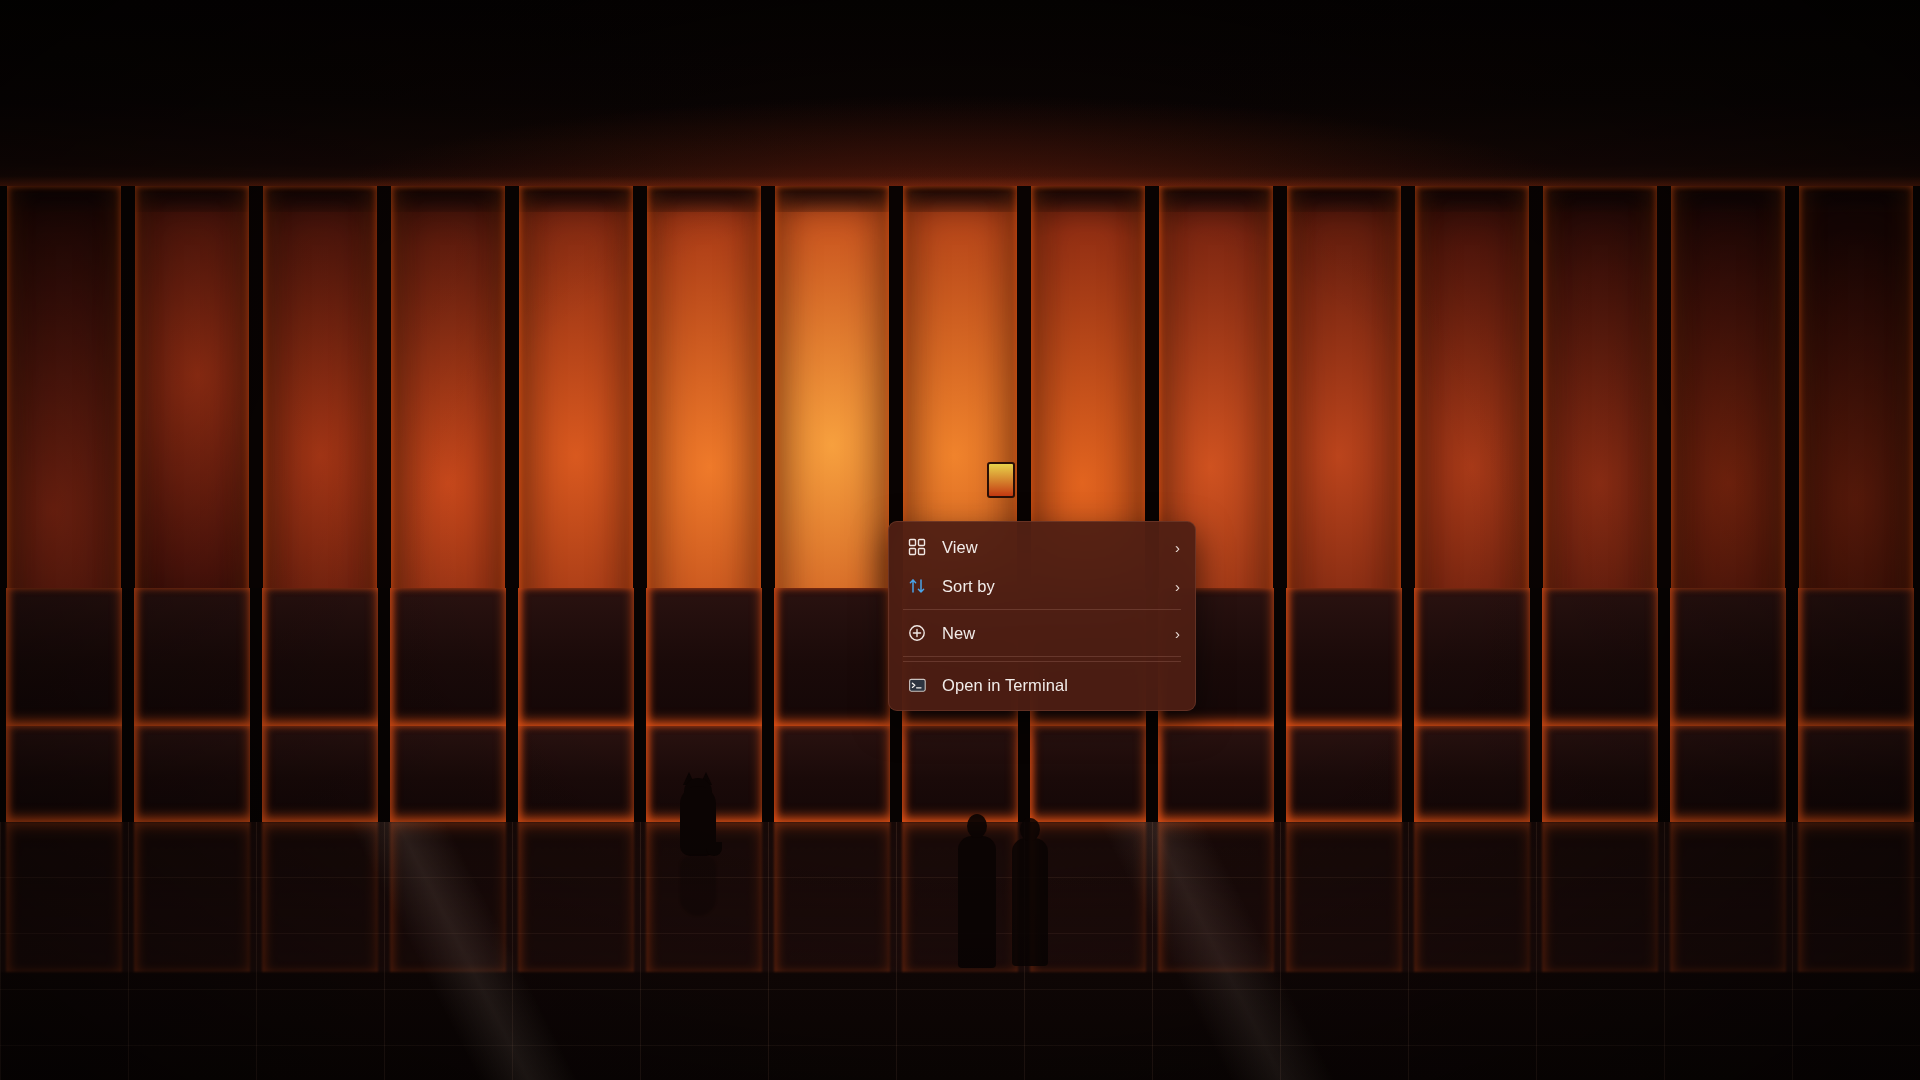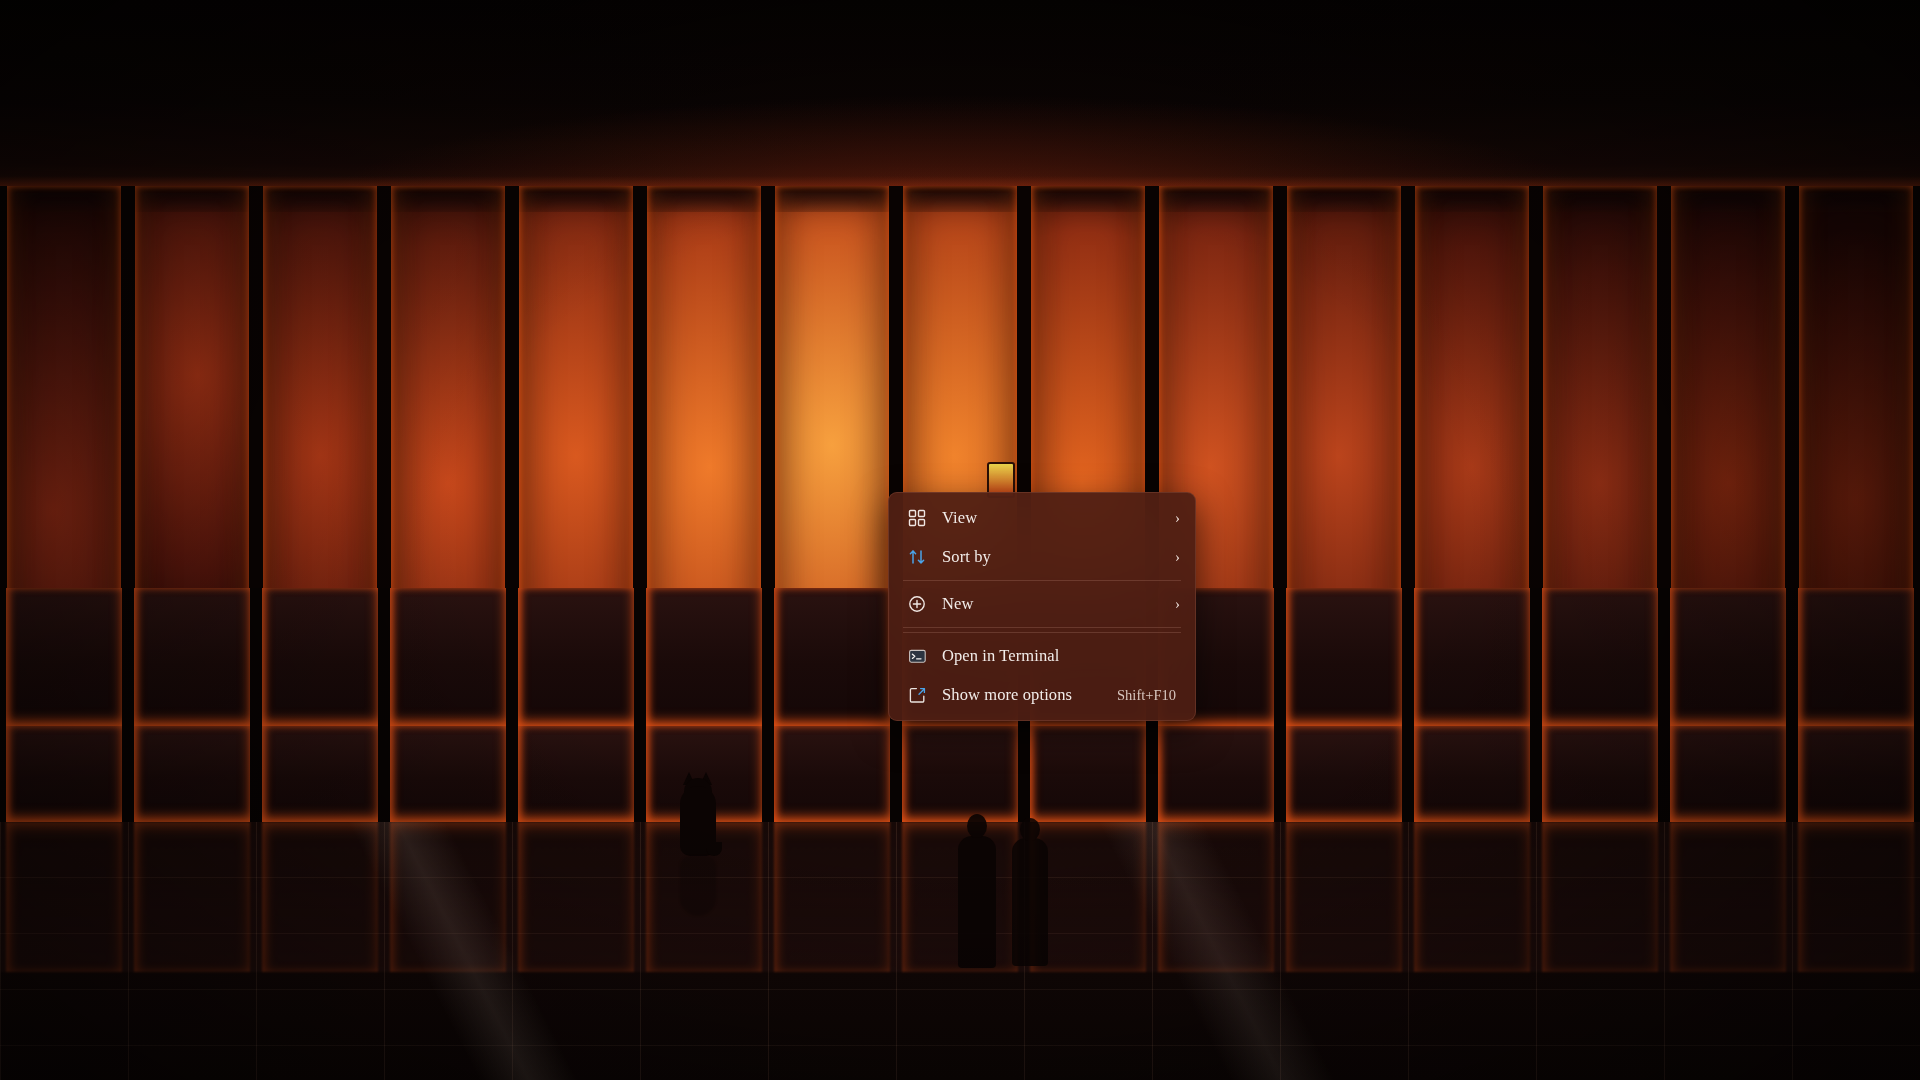--- a/index.html
+++ b/index.html
@@ -144,29 +144,28 @@
     background:linear-gradient(180deg,#e8d24a,#c43a12); border:2px solid #2a0f06; border-radius:3px;}
 
   
   .vignette{
     position:absolute; inset:0; pointer-events:none;
     background:radial-gradient(ellipse 1250px 780px at 960px 520px, rgba(0,0,0,0) 40%, rgba(0,0,0,.55) 100%);
   }
 
   
   #context-menu{
-    position:absolute; left:888px; top:492px; width:308px;
+    position:absolute; left:888px; top:521px; width:308px;
     background:rgba(78,30,20,.92);
     backdrop-filter:blur(40px);
     border:1px solid rgba(255,170,140,.14);
     border-radius:9px;
     box-shadow:0 12px 34px rgba(0,0,0,.55);
     padding:5px 4px;
     overflow:hidden;
-    font-family:Liberation Serif, serif;
   }
   .mi{
     position:relative; display:flex; align-items:center;
     height:38px; margin:1px 1px; padding:0 10px 0 12px;
     border-radius:5px; cursor:default;
   }
   .mi .ico{
     width:22px; height:22px; flex:0 0 22px; margin-right:14px;
     display:flex; align-items:center; justify-content:center;
   }
@@ -382,25 +381,14 @@
     <span class="ico">
       <svg width="19" height="19" viewBox="0 0 19 19" fill="none">
         <rect x="1.6" y="3.4" width="15.6" height="11.8" rx="1.6" fill="#2c3440" stroke="#c9c2bf" stroke-width="1.1"></rect>
         <path d="M4.4 7.2 6.8 9.3 4.4 11.4" stroke="#f2efed" stroke-width="1.3" stroke-linecap="round" stroke-linejoin="round"></path>
         <path d="M8.6 11.8h4.4" stroke="#f2efed" stroke-width="1.3" stroke-linecap="round"></path>
       </svg>
     </span>
     <span class="lbl">Open in Terminal</span>
   </div>
 
-  <div class="mi">
-    <span class="ico">
-      <svg width="19" height="19" viewBox="0 0 19 19" fill="none" stroke="#eae3df" stroke-width="1.35" stroke-linecap="round" stroke-linejoin="round">
-        <path d="M8.4 2.6H3.6A1.2 1.2 0 0 0 2.4 3.8v11a1.2 1.2 0 0 0 1.2 1.2h11a1.2 1.2 0 0 0 1.2-1.2v-4.6"></path>
-        <path d="M11 8.2 16.2 3" stroke="#4aa3e8"></path>
-        <path d="M12.6 2.6h3.8v3.8" stroke="#4aa3e8"></path>
-      </svg>
-    </span>
-    <span class="lbl">Show more options</span>
-    <span class="accel">Shift+F10</span>
-  </div>
 
 </div>
 
 </body></html>

